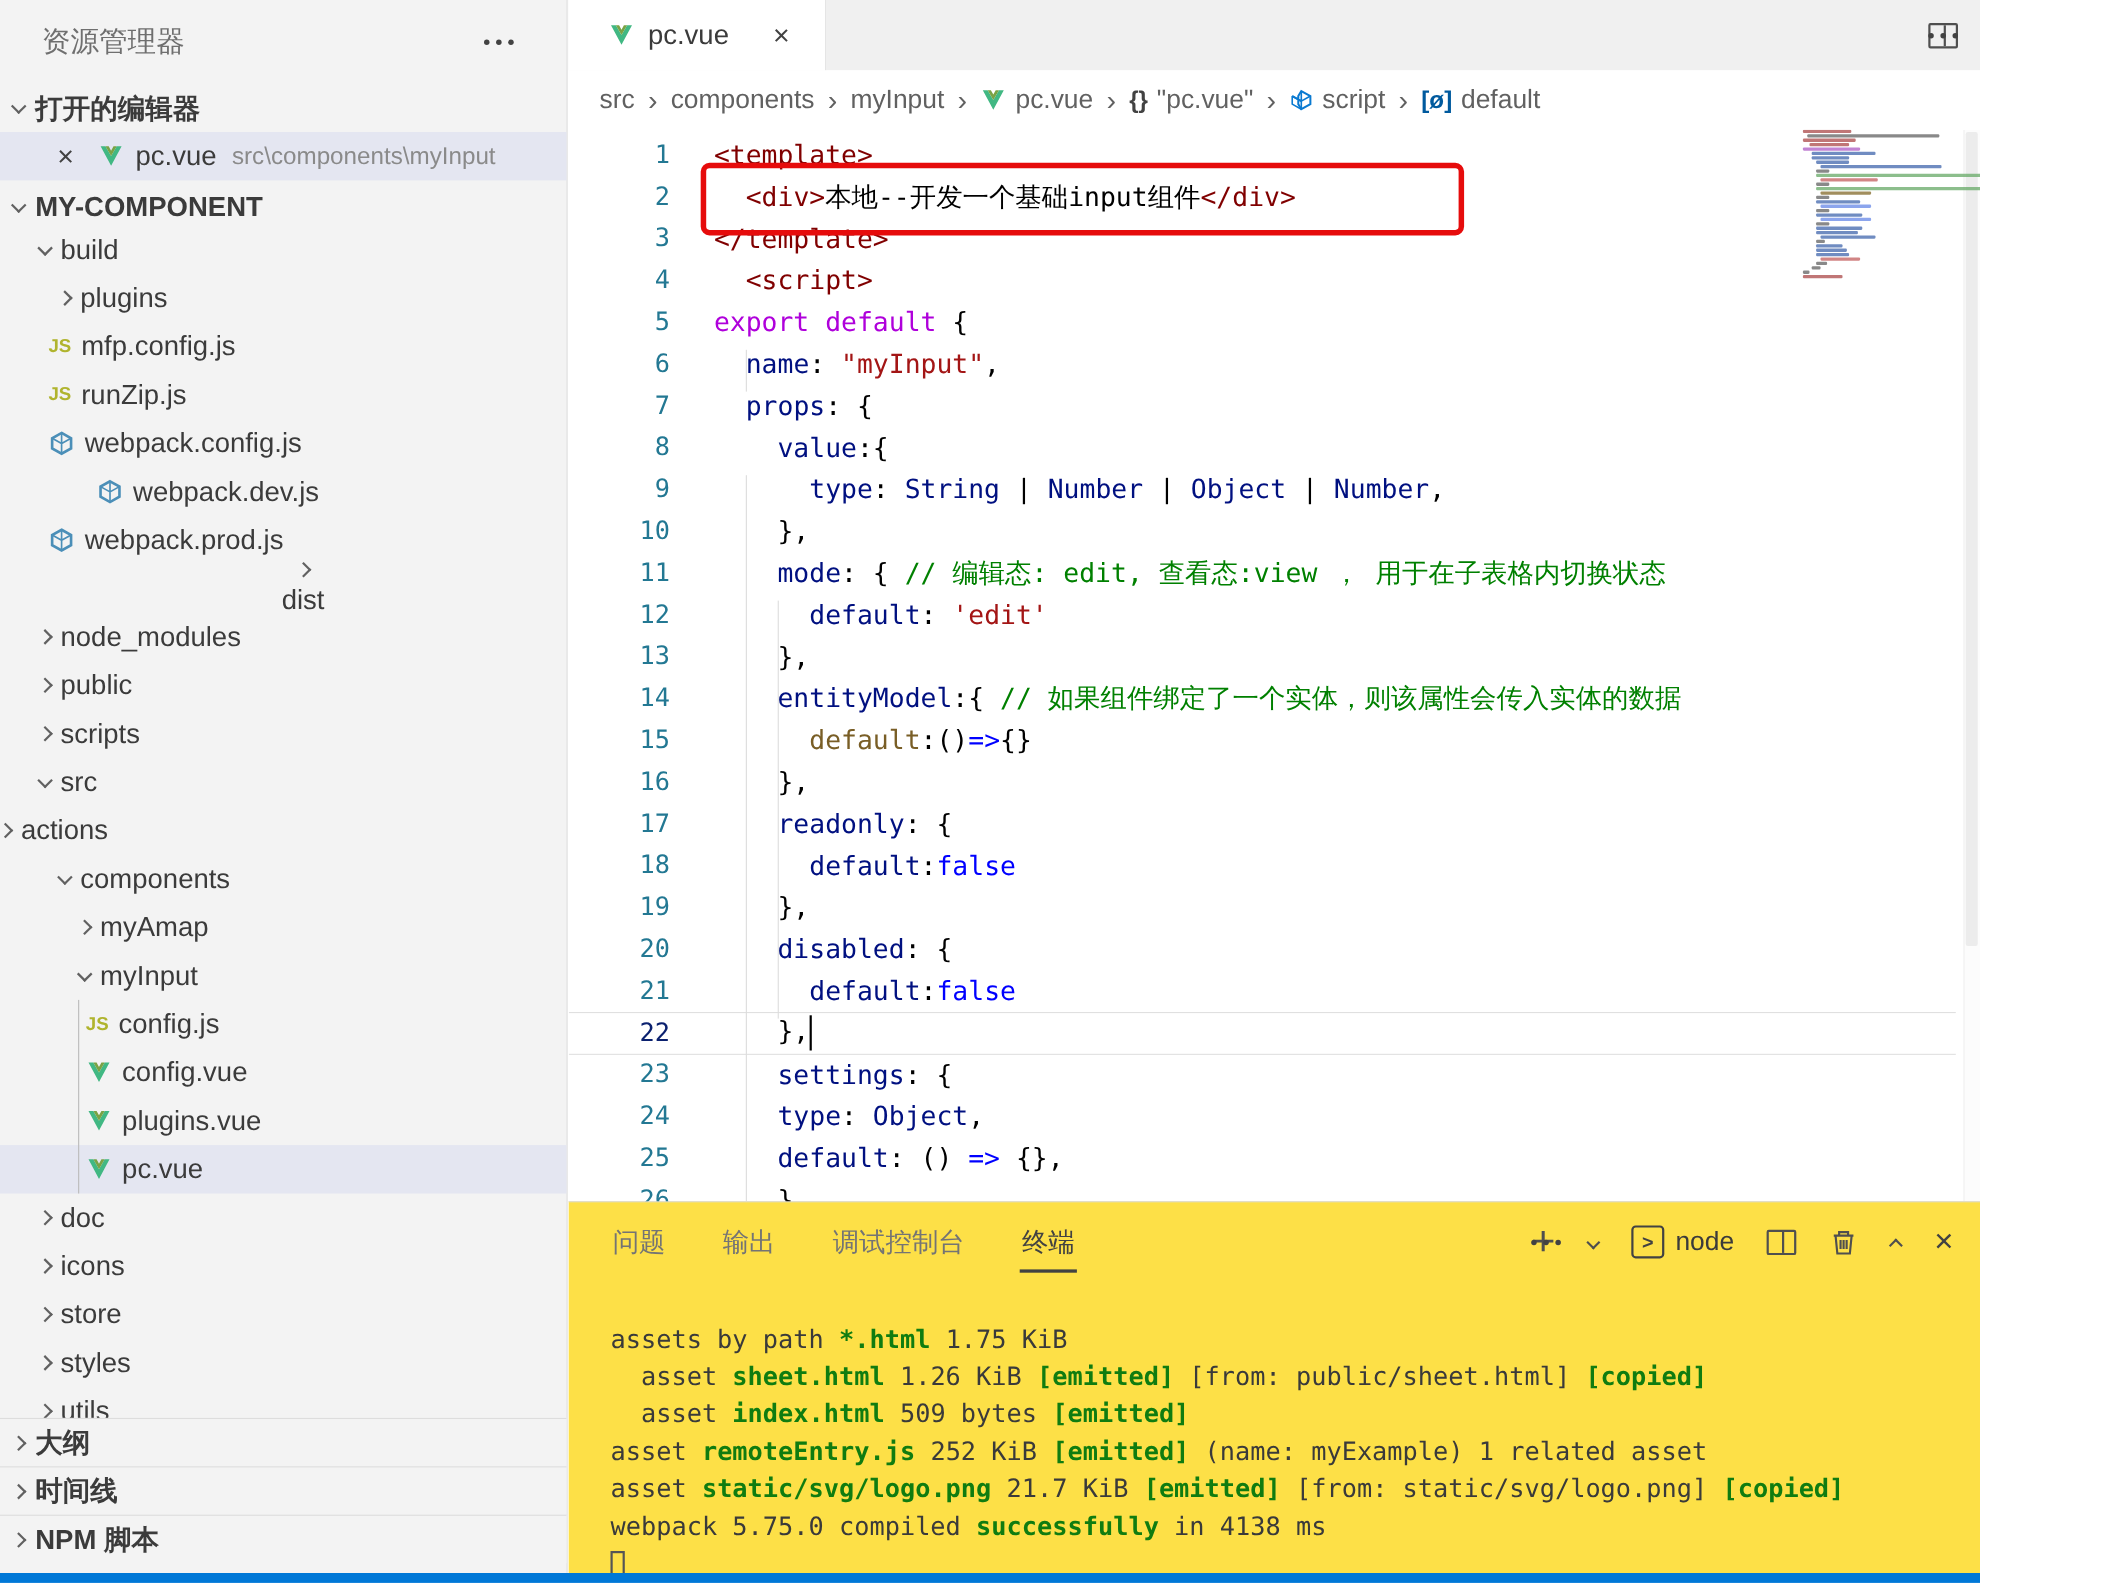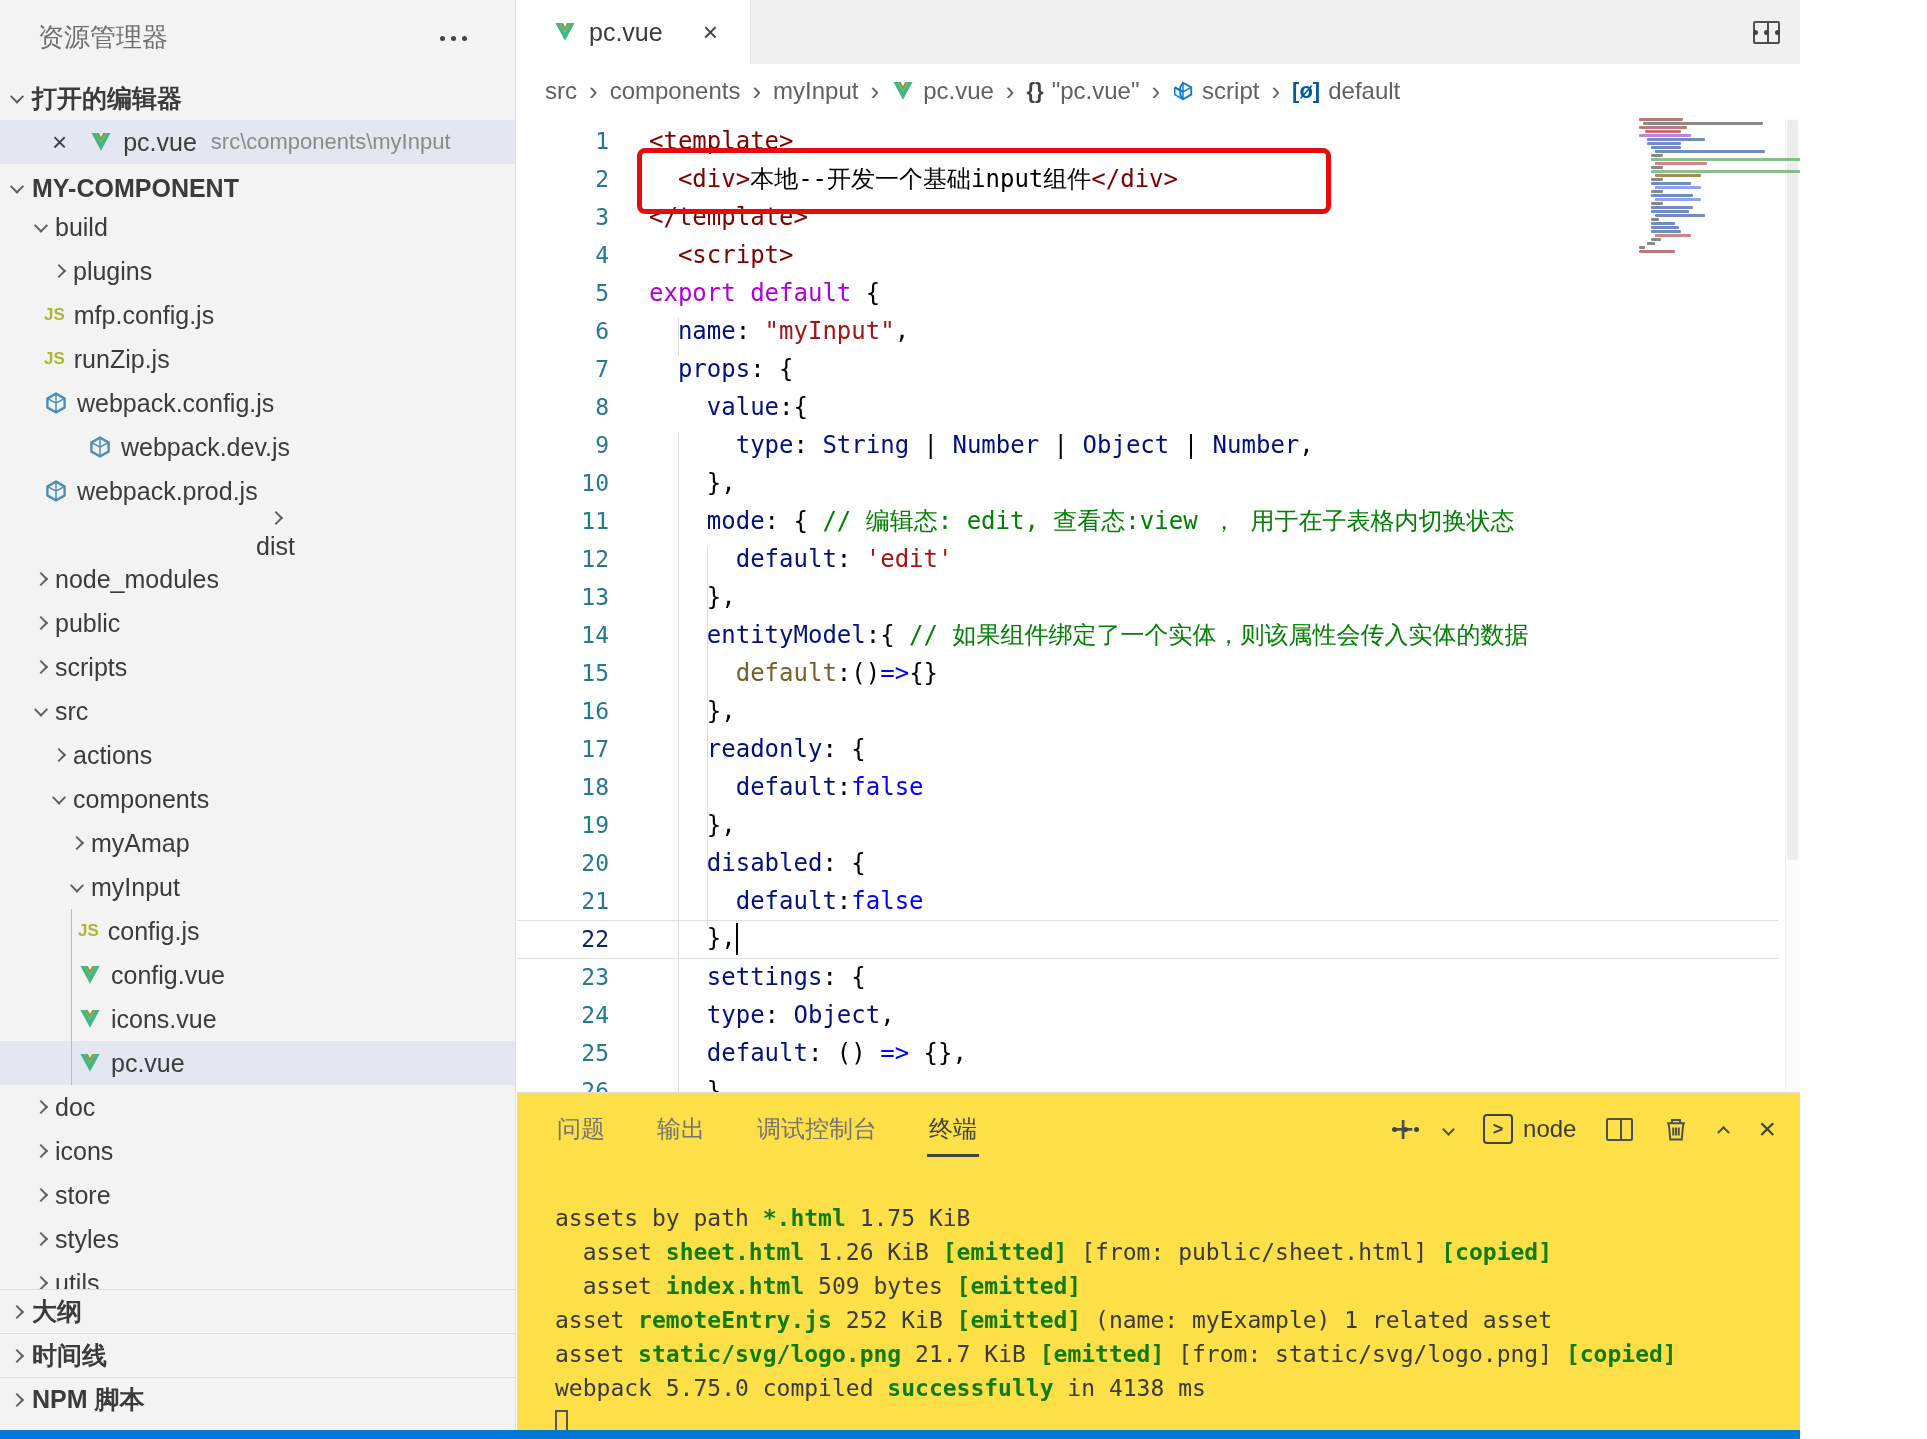--- a/index.html
+++ b/index.html
@@ -181,21 +181,21 @@
           <span>public</span>
         </div>
         <div class="trow" style="padding-left: 36px;">
           <span class="chev right"></span>
           <span>scripts</span>
         </div>
         <div class="trow" style="padding-left: 36px;">
           <span class="chev down"></span>
           <span>src</span>
         </div>
-        <div class="trow" style="padding-left: 54px; text-align: right;">
+        <div class="trow" style=" text-align: right;">
           <span class="chev right"></span>
           <span>actions</span>
         </div>
         <div class="trow" style="padding-left: 54px;">
           <span class="chev down"></span>
           <span>components</span>
         </div>
         <div class="trow" style="padding-left: 72px;">
           <span class="chev right"></span>
           <span>myAmap</span>
@@ -213,21 +213,21 @@
             <path fill="#41b883" d="M2 1h4.6L12 10.4 17.4 1H22L12 19.6 2 1z"></path>
             <path fill="#7aa345" d="M6.6 1h3.1L12 5.2 14.3 1h3.1L12 10.4 6.6 1z"></path>
           </svg>
           <span>config.vue</span>
         </div>
         <div class="trow" style="padding-left: 78px;">
           <svg class="vue" viewBox="0 0 24 22">
             <path fill="#41b883" d="M2 1h4.6L12 10.4 17.4 1H22L12 19.6 2 1z"></path>
             <path fill="#7aa345" d="M6.6 1h3.1L12 5.2 14.3 1h3.1L12 10.4 6.6 1z"></path>
           </svg>
-          <span>icons.vue</span>
+          <span>plugins.vue</span>
         </div>
         <div class="trow selected" style="padding-left: 78px;">
           <svg class="vue" viewBox="0 0 24 22">
             <path fill="#41b883" d="M2 1h4.6L12 10.4 17.4 1H22L12 19.6 2 1z"></path>
             <path fill="#7aa345" d="M6.6 1h3.1L12 5.2 14.3 1h3.1L12 10.4 6.6 1z"></path>
           </svg>
           <span>pc.vue</span>
         </div>
         <div class="trow" style="padding-left: 36px;">
           <span class="chev right"></span>

